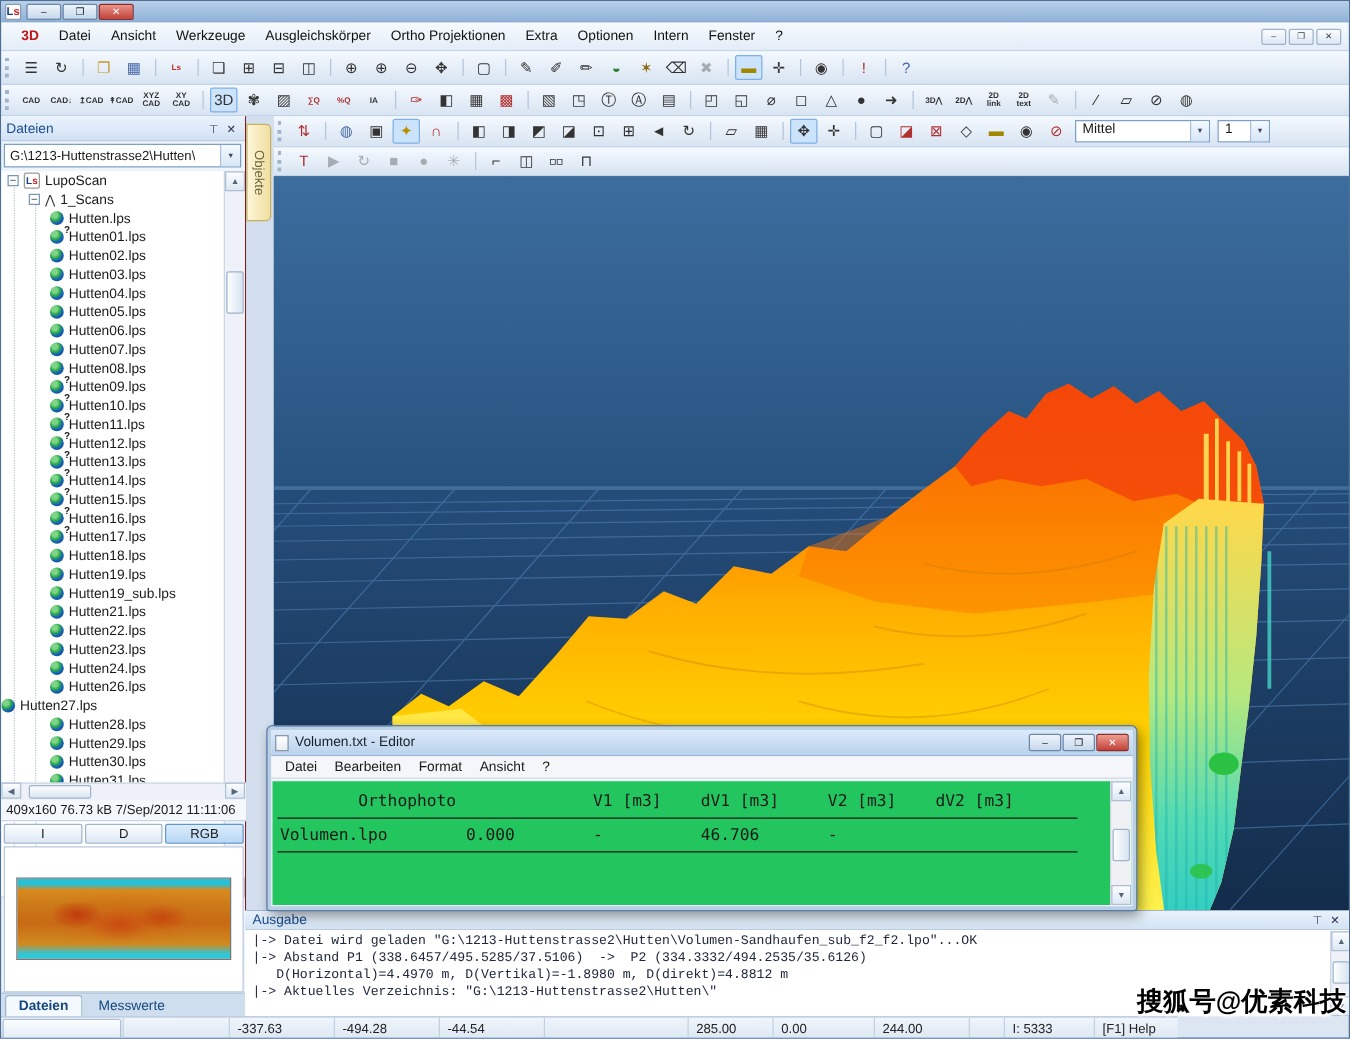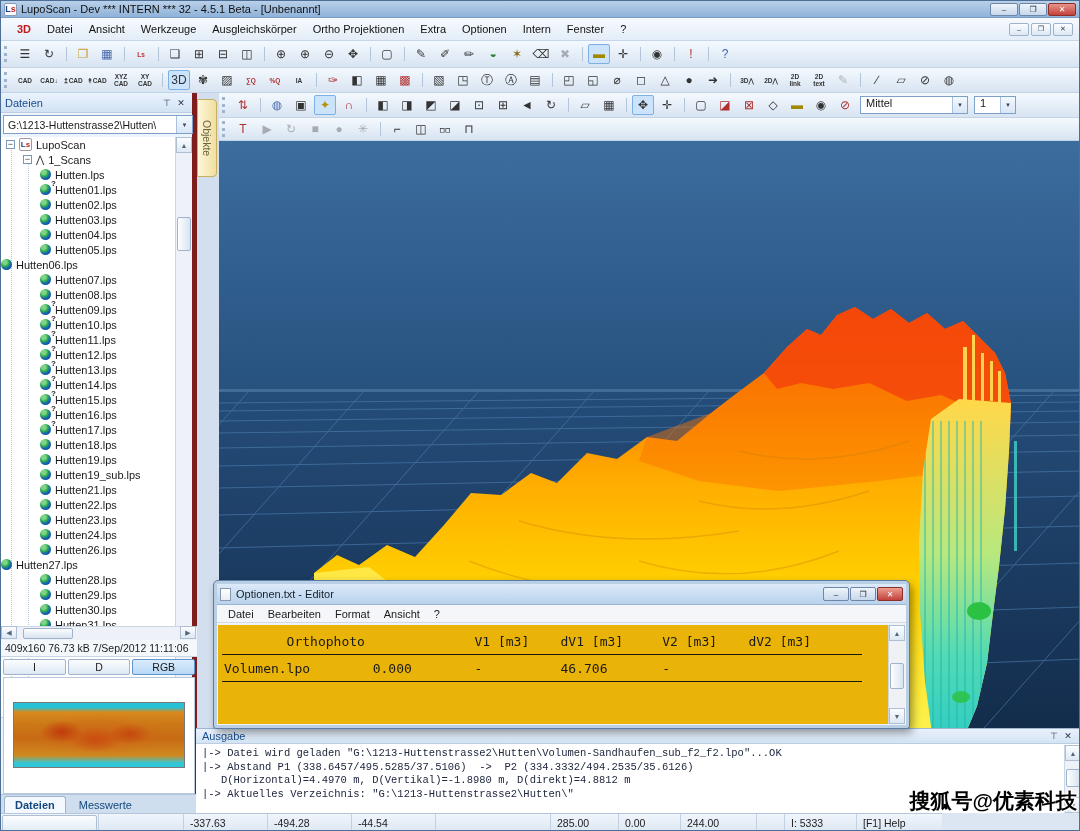--- a/index.html
+++ b/index.html
@@ -41,21 +41,21 @@
   .tbi.disabled{opacity:.35;filter:grayscale(1);}
   .tbi.xs{font-size:6.5px;line-height:7px;white-space:normal;text-align:center;font-weight:bold;}
   .tbi.sep{width:6px;border:none;background:linear-gradient(transparent 15%,#b4c5d9 15%,#b4c5d9 85%,transparent 85%) center/1px 100% no-repeat;margin:0 2px;border-radius:0;}
   .combo{display:inline-flex;height:18px;background:#fff;border:1px solid #7da0c8;font-size:11px;
     align-items:flex-start;padding-left:5px;position:relative;margin:0 3px;flex:none;}
   .combo .arr{position:absolute;right:0;top:0;width:15px;height:100%;border-left:1px solid #a9c0dc;
     background:linear-gradient(#f4f9ff,#d7e6f6);display:flex;align-items:center;justify-content:center;
     font-size:6px;color:#446;}
   
   .leftpanel{position:absolute;left:0;top:92px;width:196px;height:720px;background:#eef4fb;
-    border-right:5px solid #7f1d1d;}
+    border-right:1px solid #7f1d1d;}
   .phead{height:20px;background:linear-gradient(#eaf3fd,#d2e2f4);border-bottom:1px solid #bccde2;
     display:flex;align-items:center;padding:0 4px;}
   .phead .ptitle{flex:1;color:#1b4d8f;}
   .pbtn{width:14px;height:14px;display:flex;align-items:center;justify-content:center;font-size:9px;color:#335;}
   .pathcombo{position:absolute;left:2px;top:22px;width:190px;height:19px;background:#fff;
     border:1px solid #7da0c8;display:flex;align-items:center;font-size:10.5px;padding-left:4px;}
   .pathcombo .arr{margin-left:auto;width:16px;height:100%;border-left:1px solid #a9c0dc;
     background:linear-gradient(#f4f9ff,#d7e6f6);display:flex;align-items:center;justify-content:center;font-size:6px;color:#446;}
   .tree{position:absolute;left:0;top:44px;width:179px;height:581px;background:#fff;overflow:hidden;
     border-bottom:1px solid #c3d3e6;}
@@ -111,21 +111,21 @@
     background:#f0f4fa;outline:1px solid #5a7ca6;}
   .etitle{height:21px;background:linear-gradient(#dceafa,#b9d2eb);display:flex;align-items:center;
     padding:0 3px;border-bottom:1px solid #9ab4d2;}
   .docicon{width:11px;height:13px;background:linear-gradient(#fff,#e9edf3);border:1px solid #8899ab;margin-right:5px;flex:none;}
   .etitletext{flex:1;font-size:11px;color:#16202c;}
   .ewbtn{width:26px;height:14px;border:1px solid #6e87a8;border-radius:2px;margin-left:1px;
     background:linear-gradient(#eef4fb,#c7d8ec);display:flex;align-items:center;justify-content:center;font-size:8px;}
   .ewbtn.close{background:linear-gradient(#ee9d92,#c3423a);color:#fff;border-color:#8e2e28;}
   .emenubar{height:18px;background:#f4f6f9;border-bottom:1px solid #d4dae2;display:flex;align-items:center;padding-left:4px;}
   .emenuitem{padding:0 7px;font-size:11px;}
-  .econtent{position:absolute;left:1px;top:41px;right:1px;bottom:1px;background:#eab308;overflow:hidden;}
+  .econtent{position:absolute;left:1px;top:41px;right:1px;bottom:1px;background:#22c55e;overflow:hidden;}
   .econtent pre{margin:0;font-family:"DejaVu Sans Mono",monospace;font-size:13px;line-height:17px;padding-left:6px;}
   .eline1{padding-top:8px;}
   .sepline{height:1px;background:#181818;margin:4px 0 5px 4px;width:640px;}
   .escroll{position:absolute;right:0;top:0;bottom:0;width:17px;background:#f0f1f4;border-left:1px solid #d0d6de;}
   .ethumb{position:absolute;left:1px;top:38px;width:14px;height:26px;background:linear-gradient(90deg,#fdfefe,#d8e4f1);
     border:1px solid #9fb4cc;border-radius:2px;}
   
   .output{position:absolute;left:195px;top:727px;width:885px;height:85px;background:#fff;border-top:1px solid #9fb6ce;}
   .ohead{height:15px;background:linear-gradient(#e8f1fb,#d4e4f4);border-bottom:1px solid #bccde2;
     display:flex;align-items:center;padding:0 6px;}
@@ -145,21 +145,20 @@
   .watermark{position:absolute;right:2px;top:786px;z-index:9;font-size:21px;font-weight:bold;color:#000;
     text-shadow:-1px -1px 0 #fff,1px -1px 0 #fff,-1px 1px 0 #fff,1px 1px 0 #fff,0 2px 2px rgba(255,255,255,.8);}
 </style>
 </head>
 <body>
 
 <div id="app">
 
   <div class="titlebar">
     <span class="appicon"><span class="l">L</span><span class="s">s</span></span>
-    <span class="titletext">LupoScan - Dev *** INTERN *** 32 - 4.5.1 Beta - [Unbenannt]</span>
     <span class="wbtns">
         <span class="wbtn">
           <span>–</span>
         </span>
         <span class="wbtn">
           <span>❐</span>
         </span>
         <span class="wbtn close">
           <span>✕</span>
         </span>
@@ -378,21 +377,21 @@
         <div class="trow" style="padding-left:39px">
           <span class="globe"></span>
           <span class="tlabel">Hutten04.lps</span>
         </div>
 
         <div class="trow" style="padding-left:39px">
           <span class="globe"></span>
           <span class="tlabel">Hutten05.lps</span>
         </div>
 
-        <div class="trow" style="">
+        <div class="trow" style="padding-left:39px">
           <span class="globe"></span>
           <span class="tlabel">Hutten06.lps</span>
         </div>
 
         <div class="trow" style="padding-left:39px">
           <span class="globe"></span>
           <span class="tlabel">Hutten07.lps</span>
         </div>
 
         <div class="trow" style="padding-left:39px">
@@ -634,21 +633,21 @@
       <path d="M95,542 L165,566 225,590 160,588 98,566 Z" fill="#43d2c6" opacity="0.9"></path>
       <ellipse cx="760" cy="470" rx="12" ry="9" fill="#2bc244"></ellipse>
       <ellipse cx="742" cy="556" rx="9" ry="6" fill="#2bc244" opacity="0.85"></ellipse>
       <ellipse cx="722" cy="598" rx="10" ry="6" fill="#28b860"></ellipse>
     </svg>
   </div>
 
   <div class="editor">
     <div class="etitle">
       <span class="docicon"></span>
-      <span class="etitletext">Optionen.txt - Editor</span>
+      <span class="etitletext">Volumen.txt - Editor</span>
       <span style="display:flex">
           <span class="ewbtn">–</span>
           <span class="ewbtn">❐</span>
           <span class="ewbtn close">✕</span>
         </span>
     </div>
     <div class="emenubar">
         <span class="emenuitem">Datei</span>
         <span class="emenuitem">Bearbeiten</span>
         <span class="emenuitem">Format</span>
@@ -691,21 +690,21 @@
 
   <div class="statusbar">
       <span class="scell raised" style="width: 95px;"></span>
       <span class="scell" style="width: 85px;"></span>
       <span class="scell" style="width: 84px;">-337.63</span>
       <span class="scell" style="width: 84px;">-494.28</span>
       <span class="scell" style="width: 84px;">-44.54</span>
       <span class="scell" style="width: 115px;"></span>
       <span class="scell" style="width: 68px;">285.00</span>
       <span class="scell" style="width: 62px;">0.00</span>
-      <span class="scell" style="width: 76px;">244.00</span>
+      <span class="scell" style="width: 76px; margin-left: 19px;">244.00</span>
       <span class="scell" style="width: 28px;"></span>
       <span class="scell" style="width: 72px;">I: 5333</span>
       <span class="scell grow">[F1] Help</span>
     </div>
 
   <div class="watermark">搜狐号@优素科技</div>
 
 </div>
 
 </body></html>

